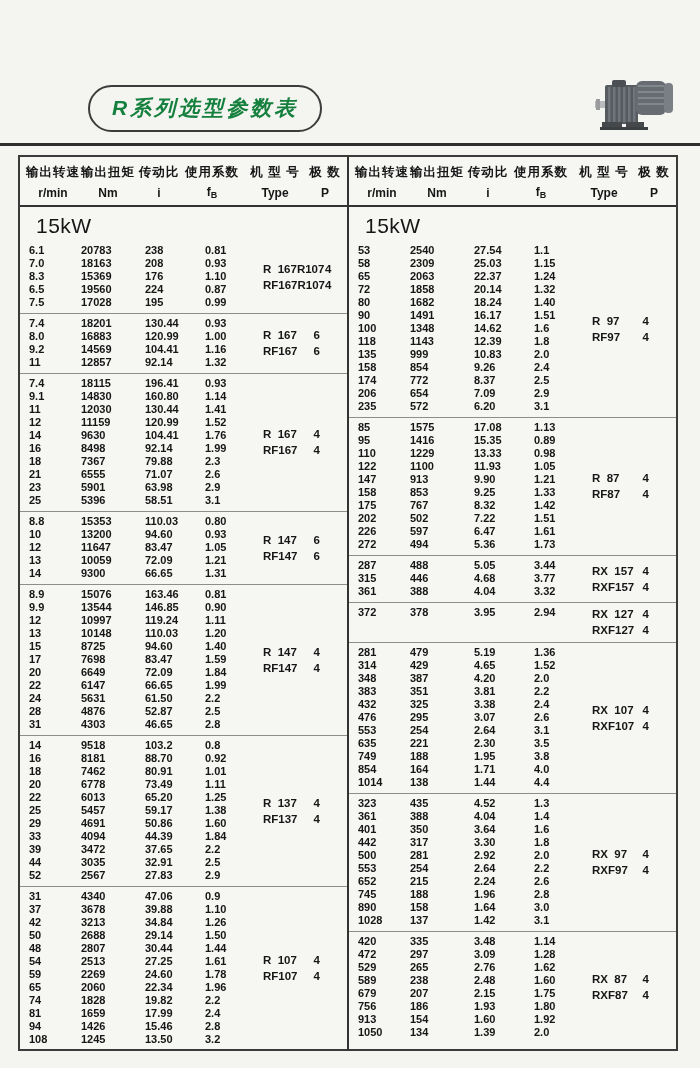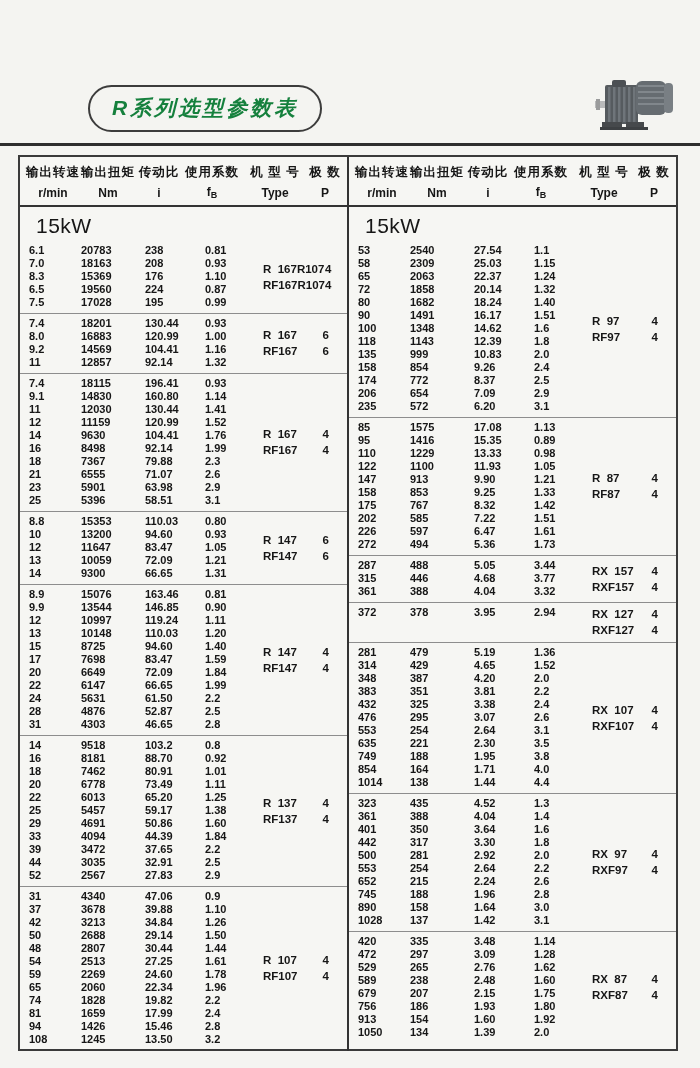--- a/index.html
+++ b/index.html
@@ -32,21 +32,21 @@
   .thalf.left{border-right:2px solid #333}
   .hcell{display:flex;flex-direction:column;justify-content:space-between;
          text-align:center;font-weight:700}
   .hcn{font-size:12.5px;letter-spacing:1px;white-space:nowrap}
   .hen{font-size:12px}
   .hsub{font-size:9px;vertical-align:-2px}
   .tbody{display:flex;height:844px}
   .bhalf{flex:1;overflow:hidden;box-sizing:border-box;padding-top:2px}
   .bhalf.left{border-right:2px solid #333}
   .power{font-size:21px;font-weight:400;padding:5px 0 3px 16px;letter-spacing:.5px}
-  .group{display:flex;padding:3px 0 4px 0}
+  .group{display:flex;padding:3px 9px 4px 0}
   .group.sep{border-top:1.5px solid #8d8d8d}
   .rows{
     margin-left:9px;width:220px;display:grid;
     grid-template-columns:52px 64px 60px 44px;
     font-size:11px;font-weight:700;line-height:13px;
   }
   .cell{white-space:pre}
   .typecol{flex:1;display:flex;flex-direction:column;justify-content:center;
            font-size:11.5px;font-weight:700;line-height:16px}
   .typeline{display:flex;align-items:flex-end}
@@ -565,21 +565,21 @@
             <div class="cell">1.21</div>
             <div class="cell">158</div>
             <div class="cell">853</div>
             <div class="cell">9.25</div>
             <div class="cell">1.33</div>
             <div class="cell">175</div>
             <div class="cell">767</div>
             <div class="cell">8.32</div>
             <div class="cell">1.42</div>
             <div class="cell">202</div>
-            <div class="cell">585</div>
+            <div class="cell">502</div>
             <div class="cell">7.22</div>
             <div class="cell">1.51</div>
             <div class="cell">226</div>
             <div class="cell">597</div>
             <div class="cell">6.47</div>
             <div class="cell">1.61</div>
             <div class="cell">272</div>
             <div class="cell">494</div>
             <div class="cell">5.36</div>
             <div class="cell">1.73</div>

